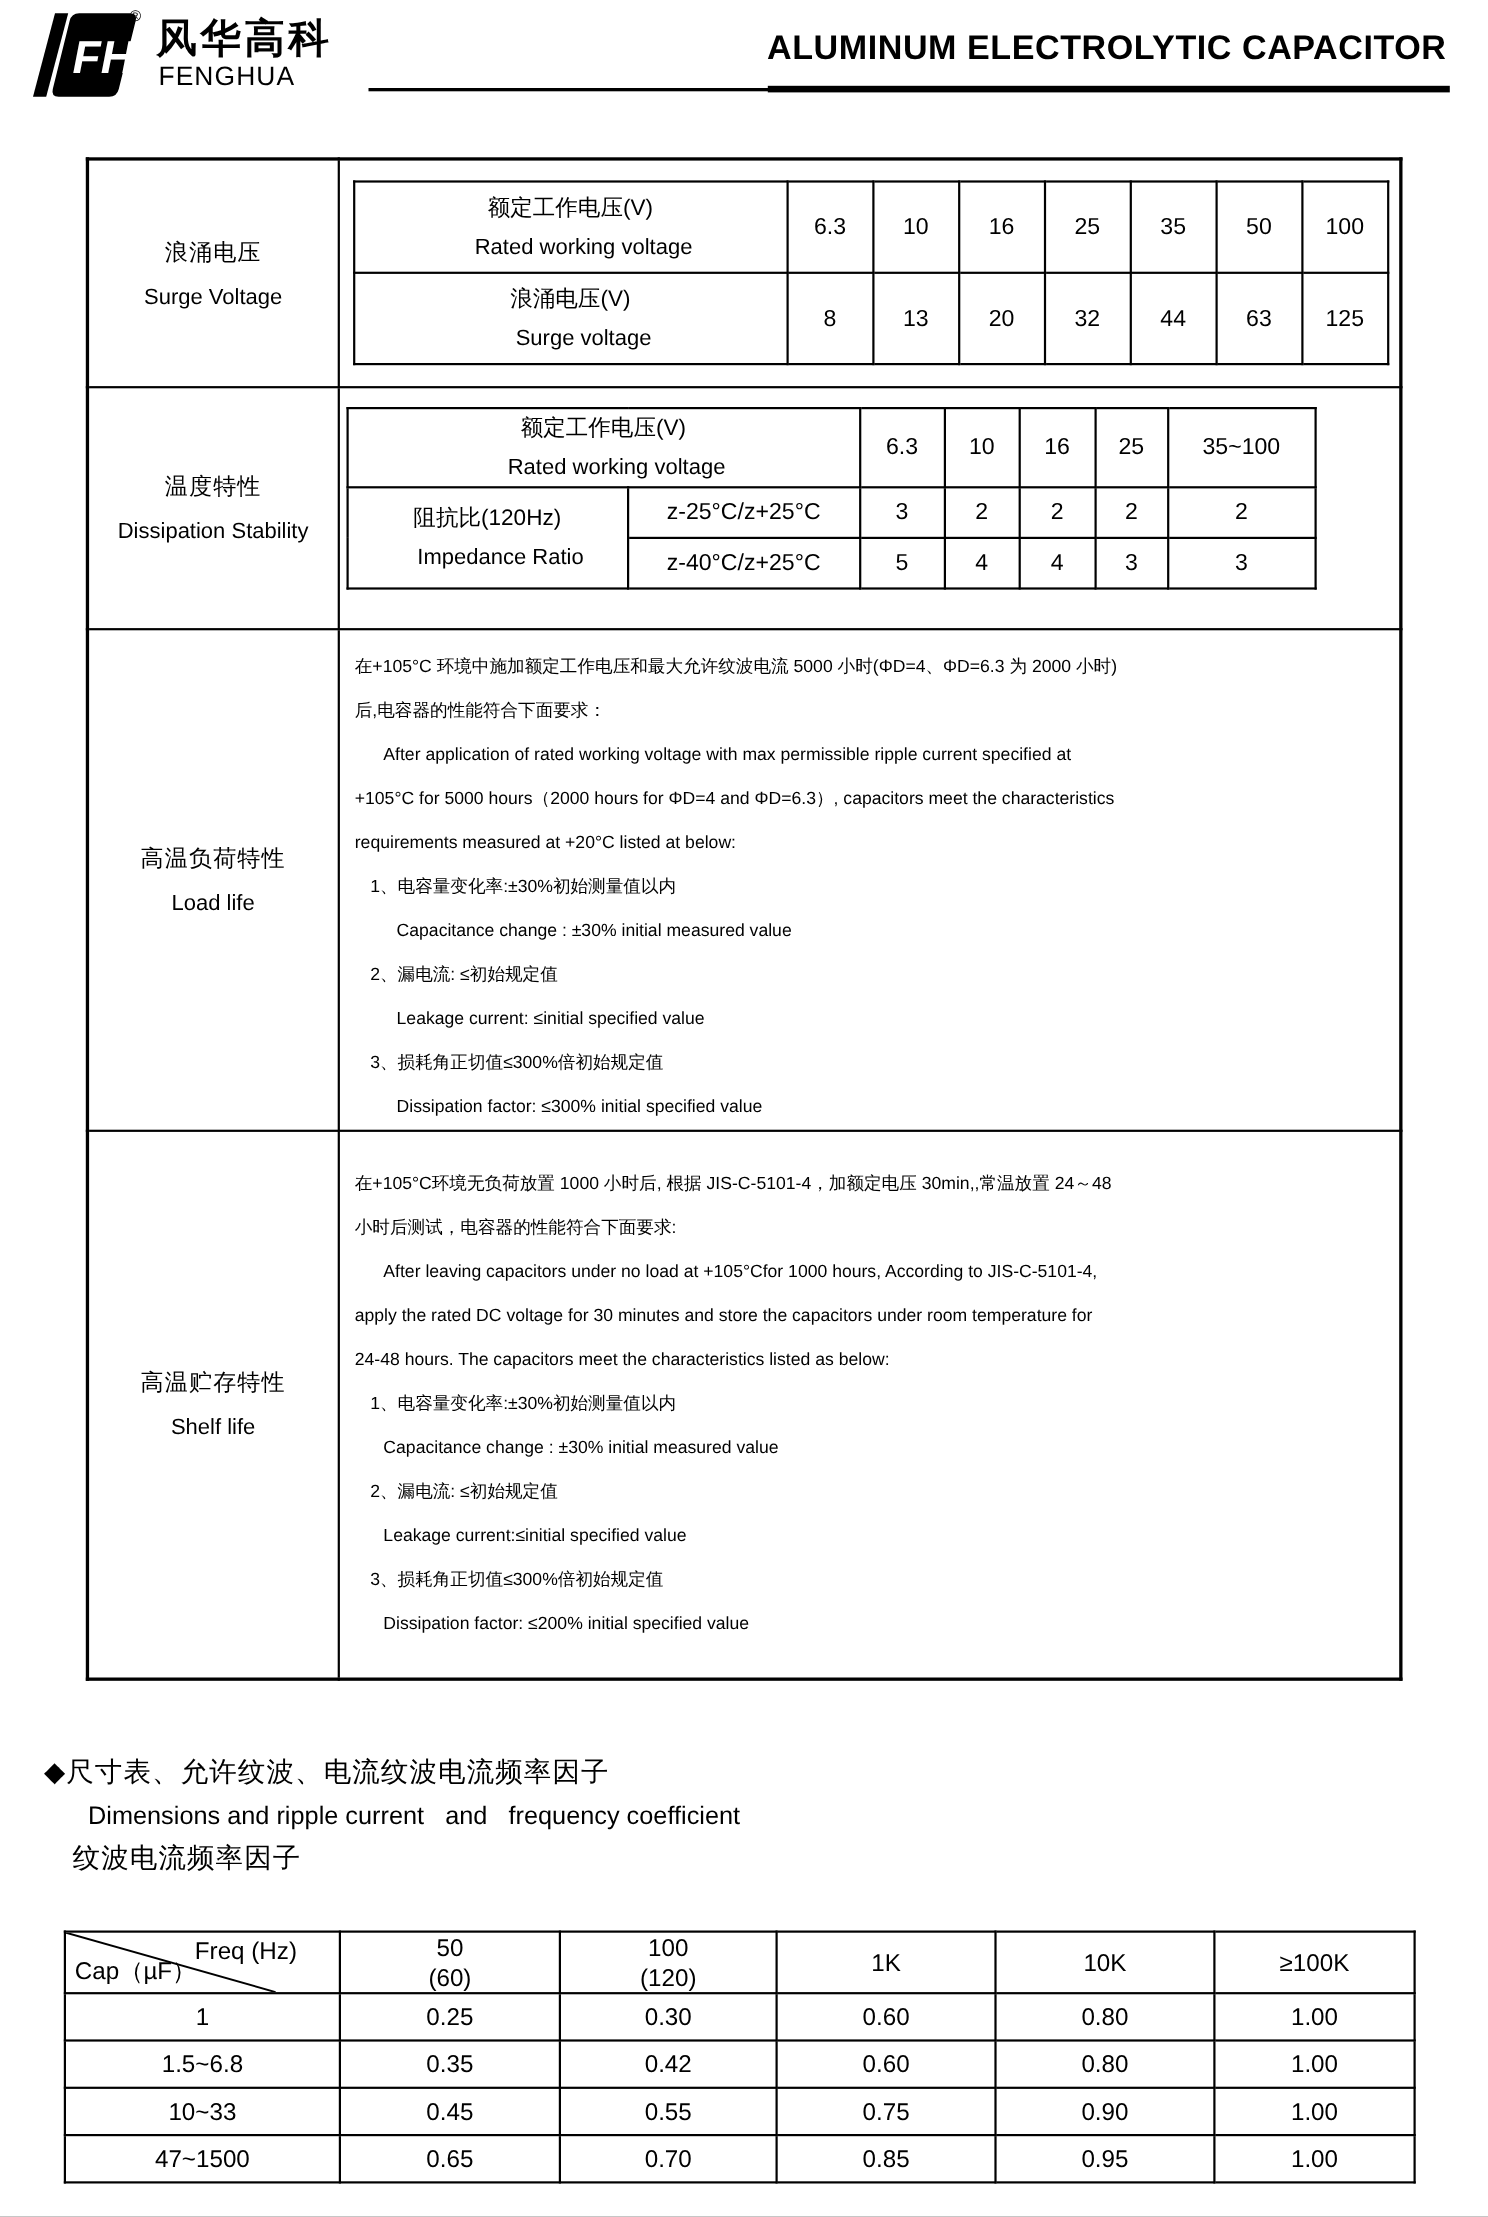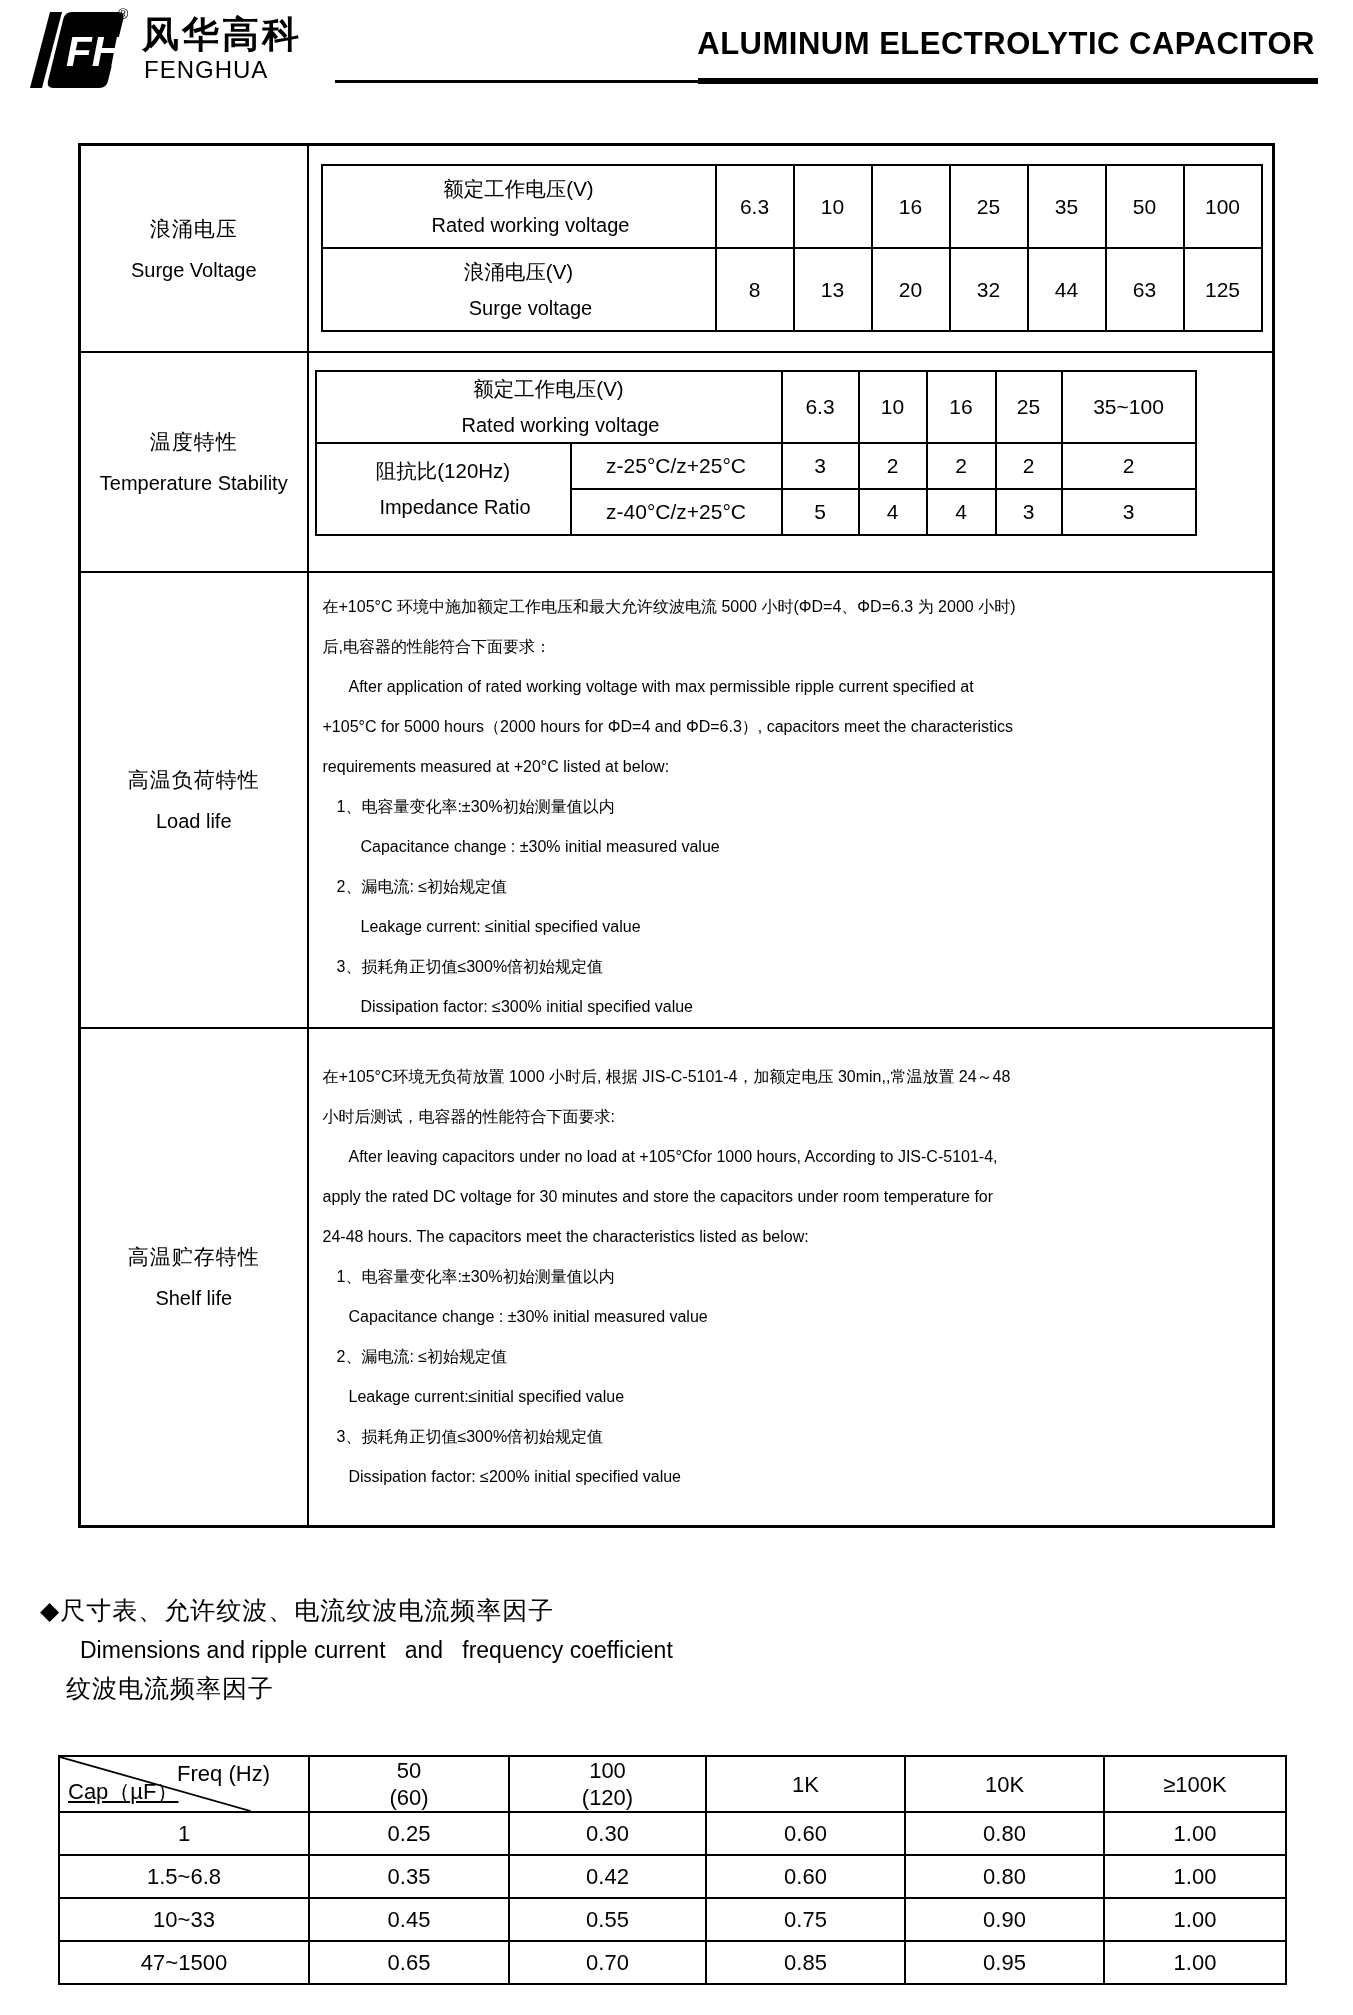--- a/index.html
+++ b/index.html
@@ -50,21 +50,21 @@
   .sec .h-cn2 { font-size:25px; margin:8px 0 0 26px; letter-spacing:1px; }
   .sec .h-en2 { font-size:23px; margin:8px 0 0 26px; }
 
   
   .freq { position:absolute; left:58px; top:1755px; width:1227px; border:2px solid #000; }
   .freq td, .freq th { border:2px solid #000; text-align:center; font-weight:normal; font-size:22px; vertical-align:middle; }
   .freq th.colhead { white-space:pre-line; line-height:27px; }
   .corner { position:relative; }
   .corner svg { position:absolute; left:0; top:0; width:100%; height:100%; }
   .corner .c-top { position:absolute; top:4px; right:38px; font-size:22px; }
-  .corner .c-bot { position:absolute; bottom:4px; left:8px; font-size:22px;text-decoration:underline; }
+  .corner .c-bot { position:absolute; bottom:4px; left:8px; font-size:22px; }
 </style>
 </head>
 <body>
 
 <div class="page">
 
   <div class="logo-mark">
     <svg width="96" height="80" viewBox="0 0 96 80">
       <path d="M20 2 L32 2 L12 78 L0 78 Z" fill="#000"></path>
       <path d="M42 2 L88 2 Q95 2 93.3 9 L78 71 Q76.3 78 69.3 78 L23.3 78 Q16.3 78 18 71 L33.3 9 Q35 2 42 2 Z" fill="#000"></path>
@@ -130,21 +130,21 @@
             <td class="val">125</td>
           </tr>
           </tbody>
         </table>
       </td>
     </tr>
 
     <tr>
       <td class="lbl" style="height:220px">
         <div class="cn">温度特性</div>
-        <div class="en">Temperature Stability</div>
+        <div class="en">Dissipation Stability</div>
       </td>
       <td class="cell-top">
         <table class="inner inner2">
           <colgroup>
             <col style="width:255px">
                 <col style="width:211px">
                 <col style="width:77px">
                 <col style="width:68px">
             <col style="width:69px">
                 <col style="width:66px">

